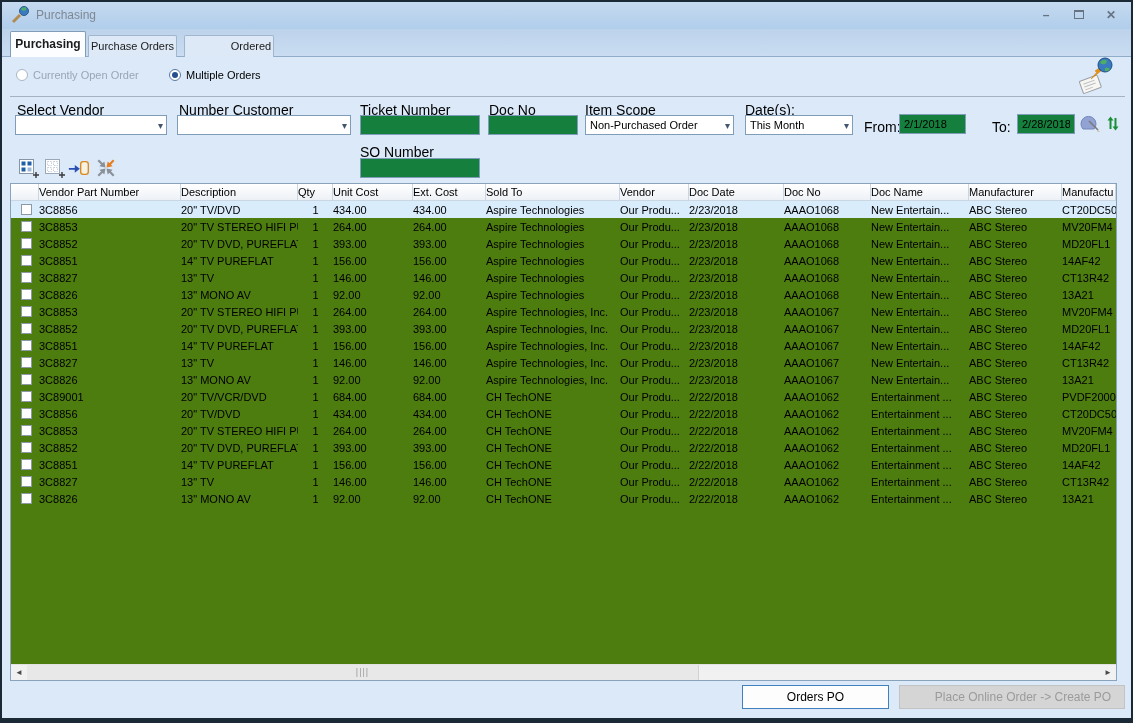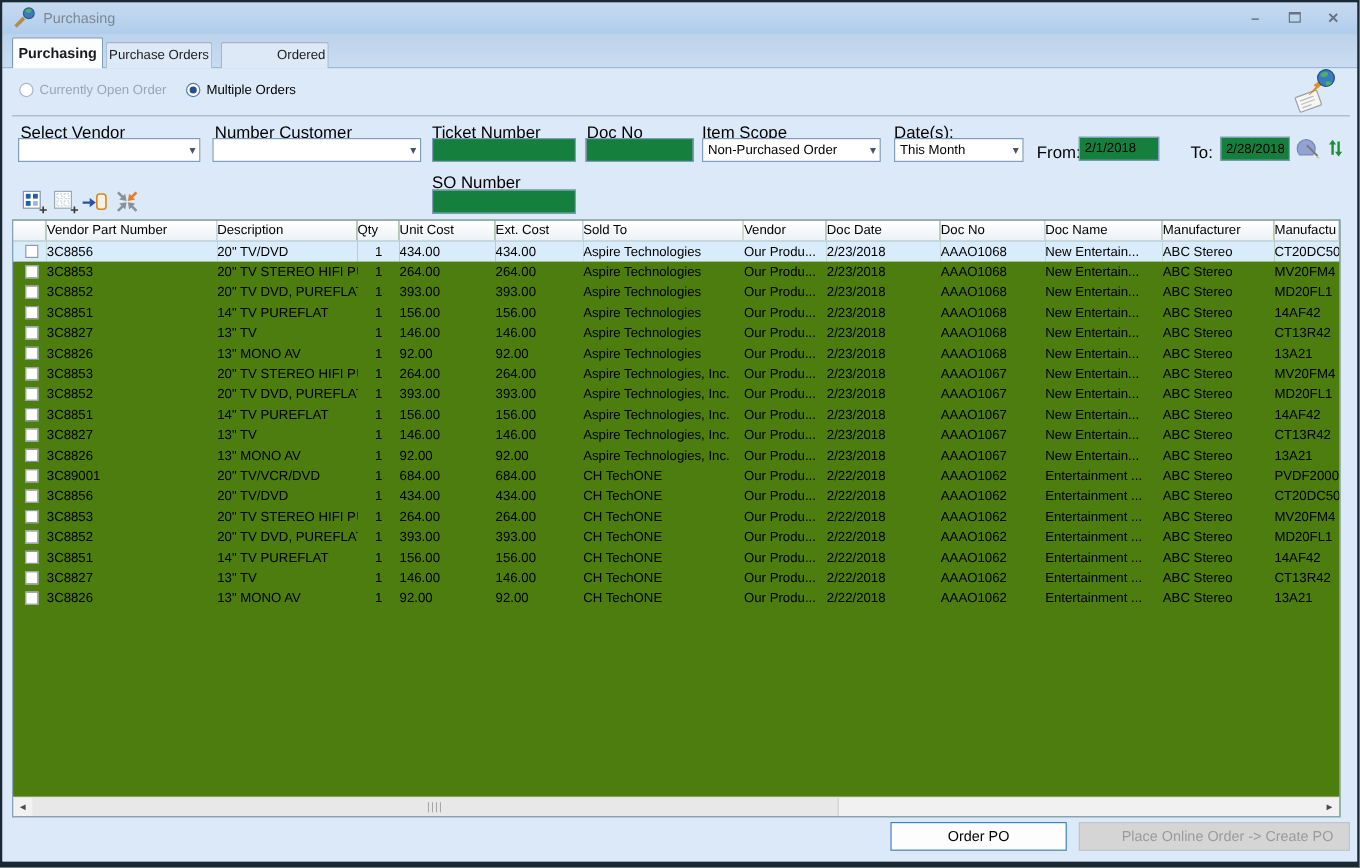--- a/index.html
+++ b/index.html
@@ -124,21 +124,21 @@
     <div class="tab t3">Ordered Items</div>
   </div>
 
   <div class="content">
 
     <div class="radio-row">
       <span class="radio disabled" style="left:14px;">
         <span class="rdot"></span>
         <span>Currently Open Order</span>
       </span>
-      <span class="radio checked" style="left:153px;text-align:right;">
+      <span class="radio checked" style="left:167px;text-align:right;">
         <span class="rdot">
             <span class="dot"></span>
           </span>
         <span>Multiple Orders</span>
       </span>
     </div>
 
     <svg class="icon-abs" style="left:1072px; top:0px;" width="42" height="38" viewBox="0 0 42 38">
       <g transform="rotate(-20 16 28)">
         <rect x="7" y="21" width="19" height="13" rx="1" fill="#f7f6f0" stroke="#9aa0a8"></rect>
@@ -538,17 +538,17 @@
           </tbody>
         </table>
       <div class="hscroll">
         <span class="hsbtn left">◄</span>
         <span class="hsthumb">||||</span>
         <span class="hsbtn right">►</span>
       </div>
     </div>
 
     <span class="status">19 items totaling $5,006.00</span>
-    <button class="btn create">Order PO</button>
+    <button class="btn create">Orders PO</button>
     <button class="btn place">Place Online Order -&gt; Create PO</button>
 
   </div>
 </div>
 
 </body></html>

